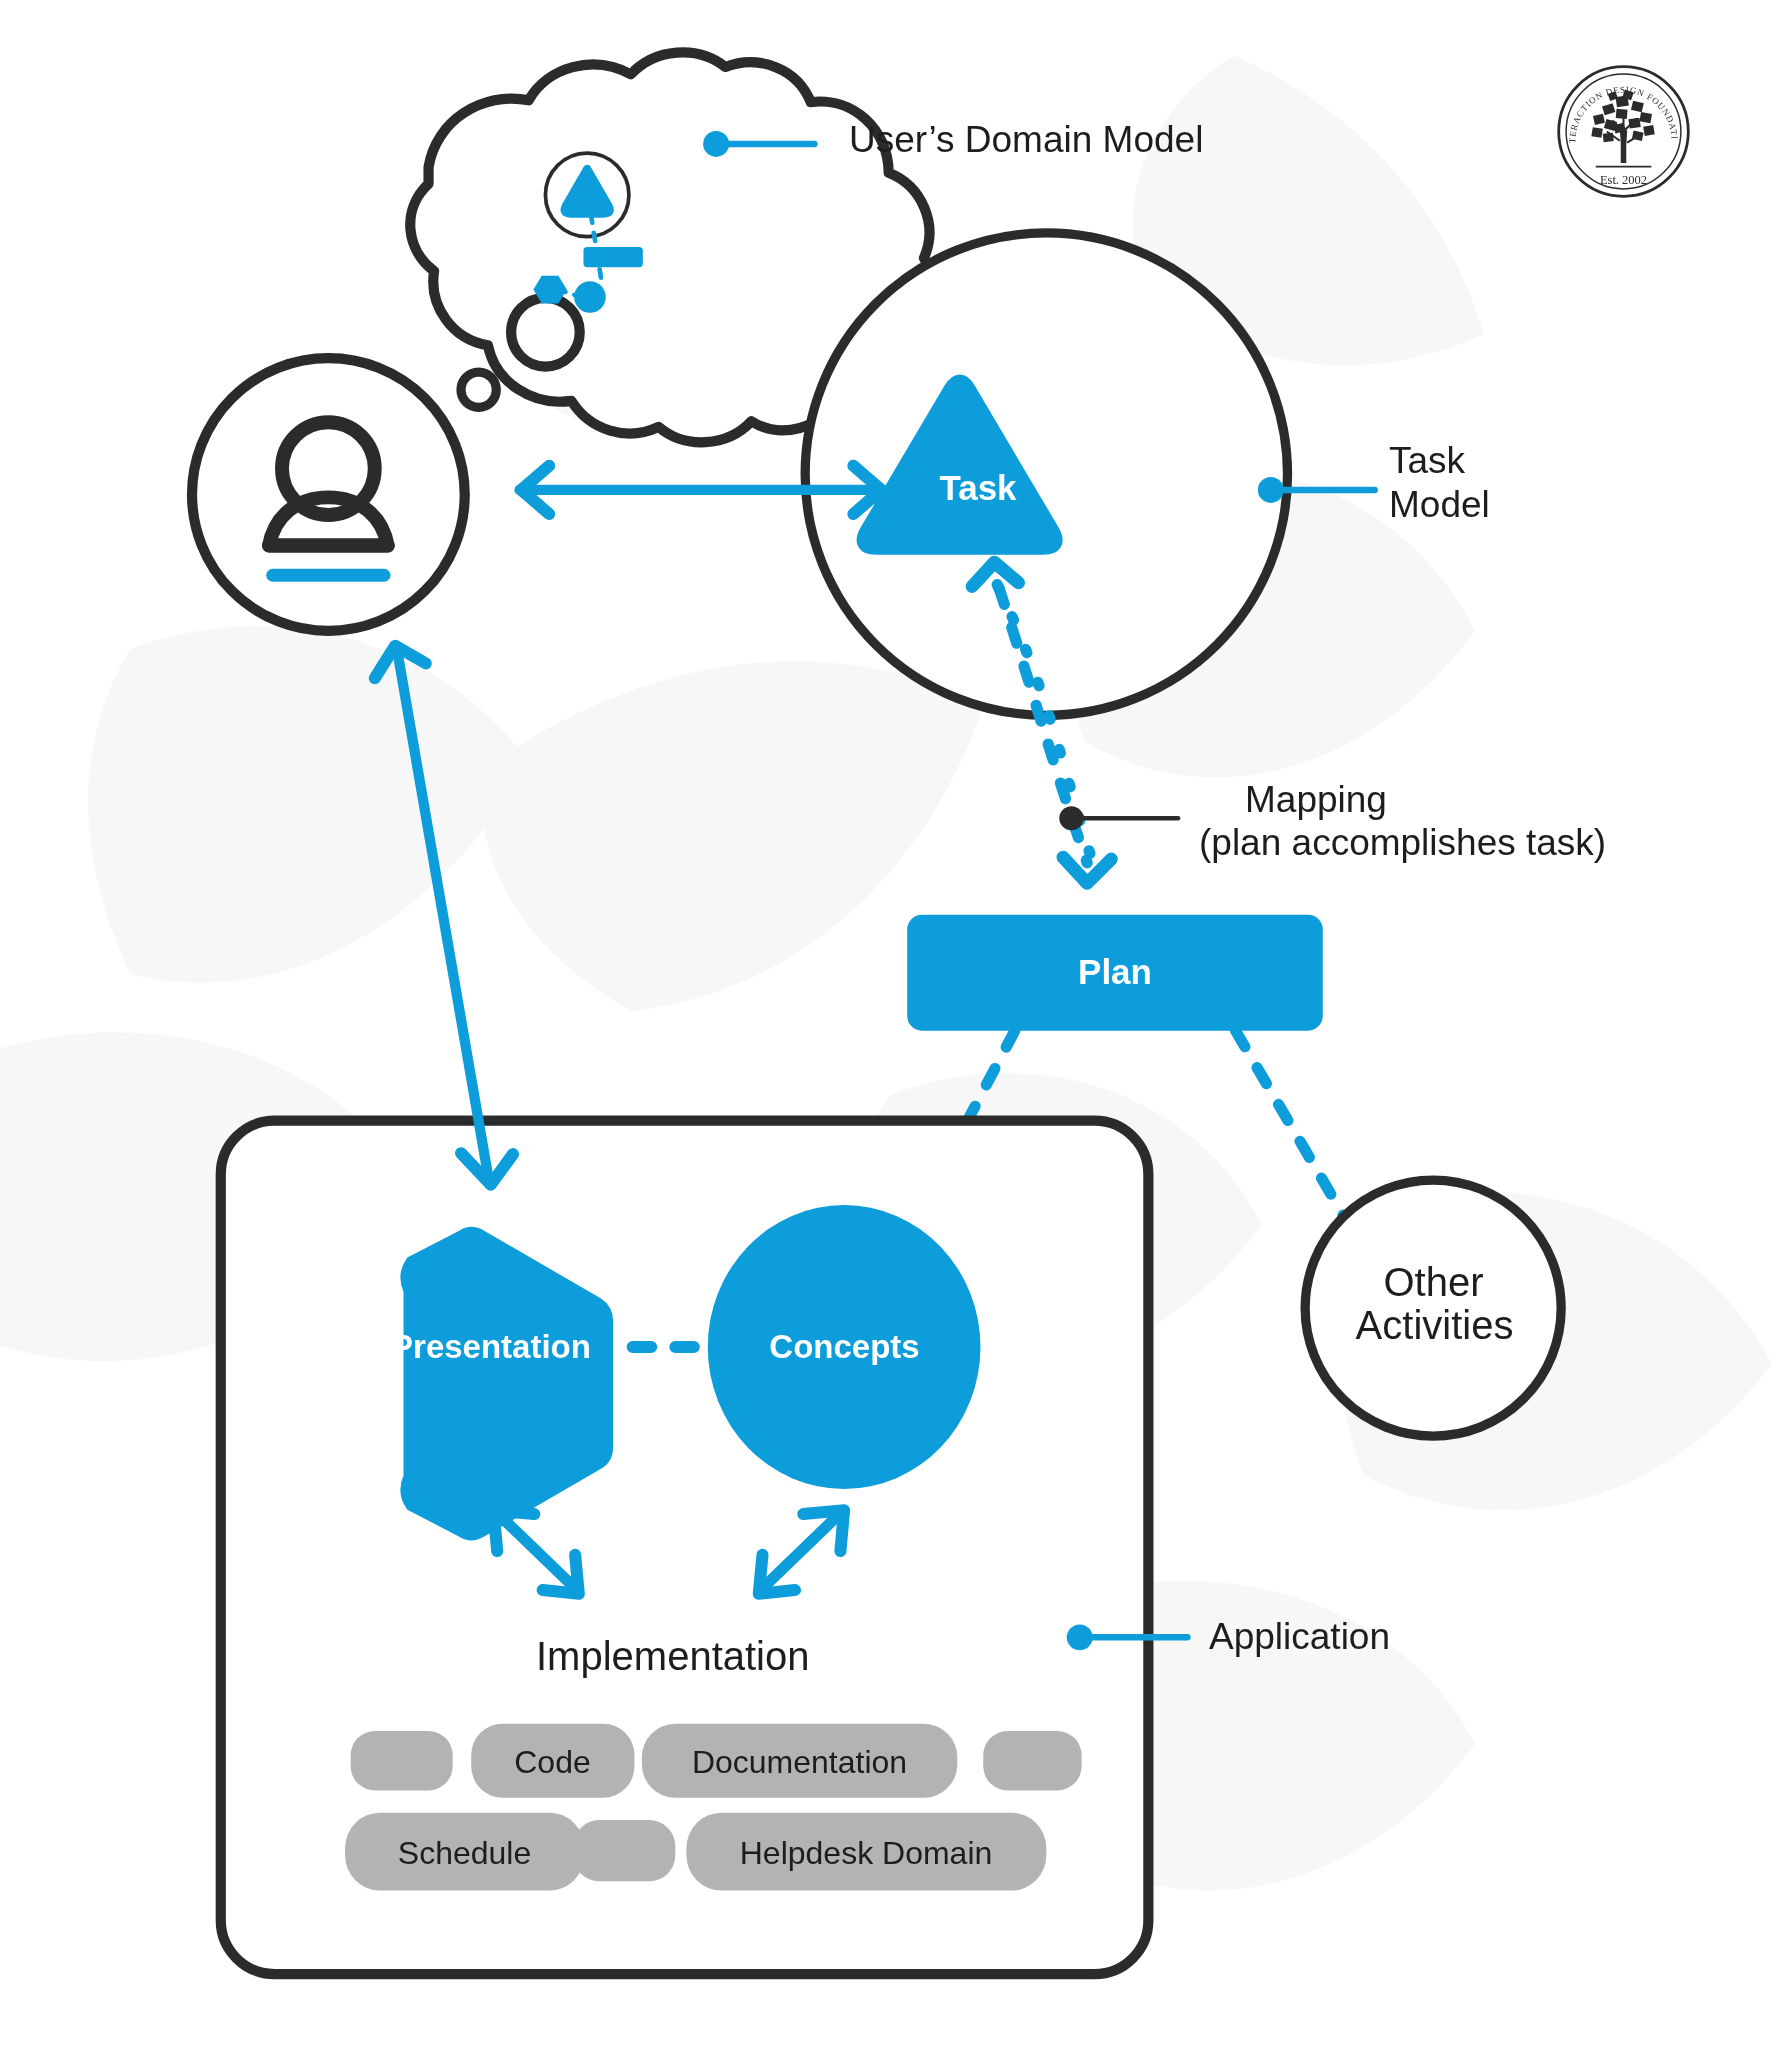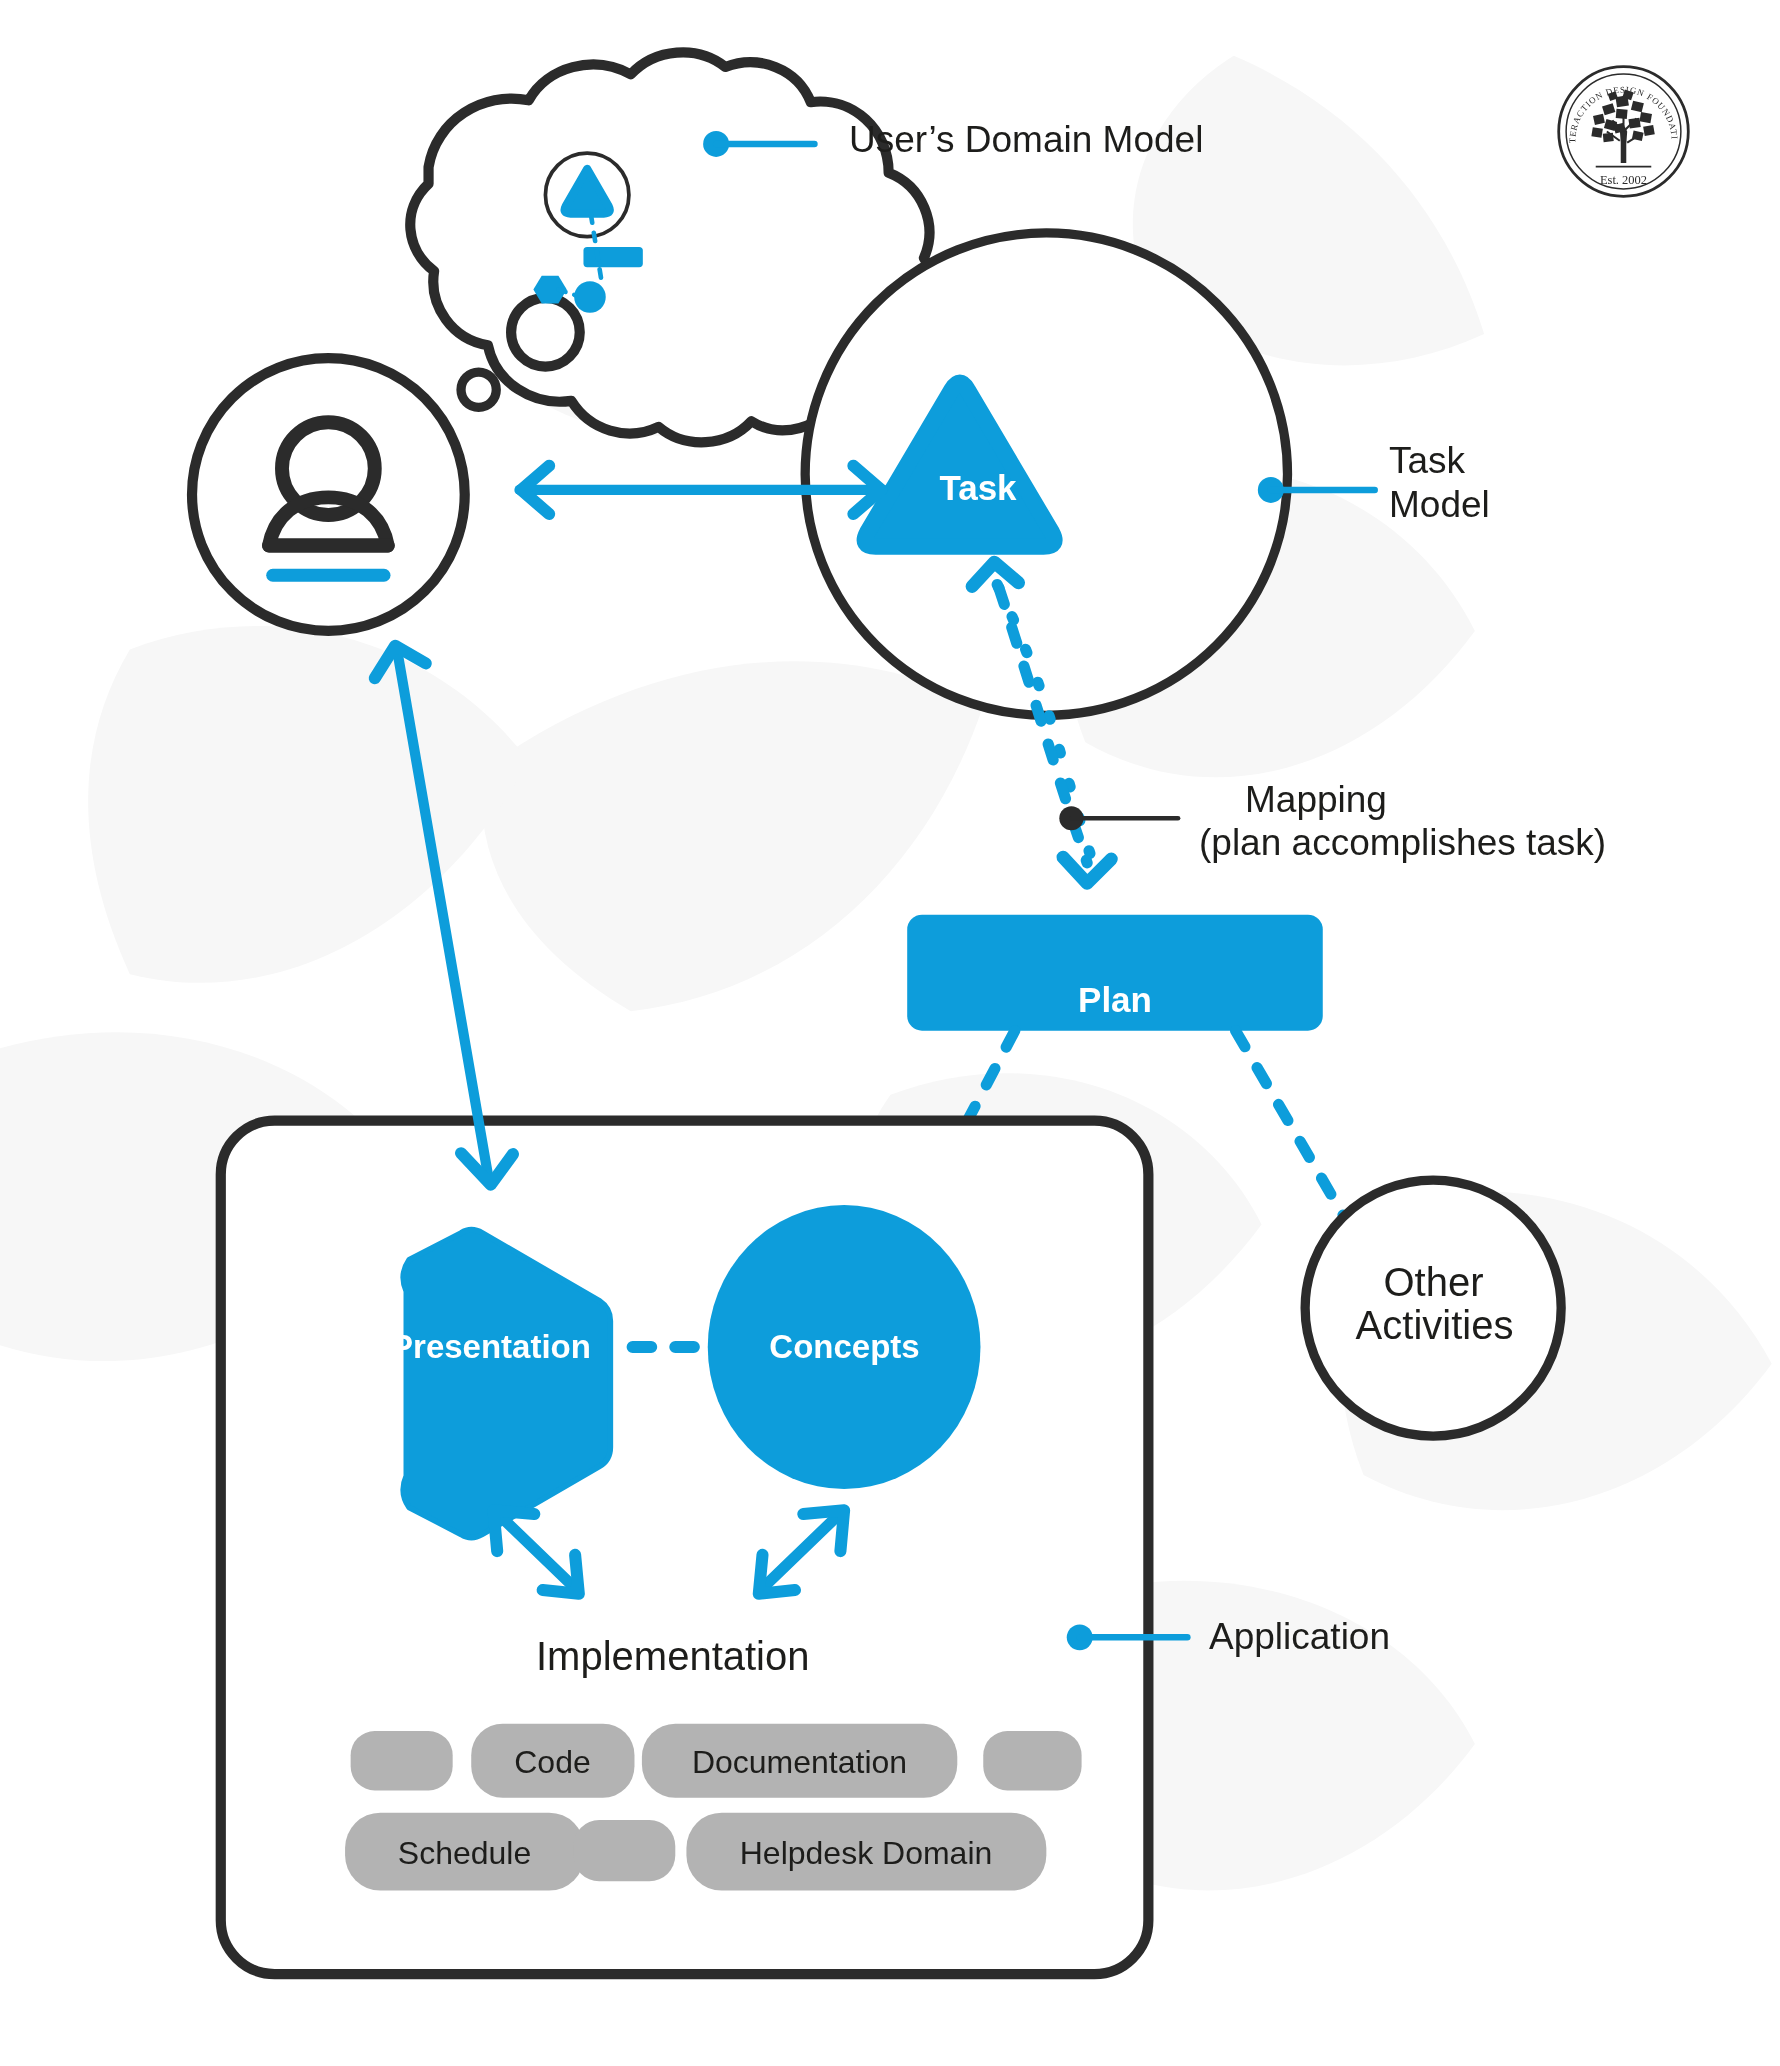--- a/index.html
+++ b/index.html
@@ -322,21 +322,21 @@
   <div class="lbl lbl-lg" style="left:1389px; top:440px;">Task</div>
   <div class="lbl lbl-lg" style="left:1389px; top:484px;">Model</div>
 
   <div class="lbl lbl-lg" style="left:1245px; top:779px;">Mapping</div>
   <div class="lbl lbl-lg" style="left:1199px; top:822px;">(plan accomplishes task)</div>
 
   <div class="lbl lbl-lg" style="left:1209px; top:1616px;">Application</div>
 
   <div class="shape-text" style="left:850px; top:468px; width:256px; font-size:35px;">Task</div>
 
-  <div class="shape-text" style="left:907px; top:980px; width:416px; font-size:35px;">Plan</div>
+  <div class="shape-text" style="left:907px; top:952px; width:416px; font-size:35px;">Plan</div>
 
   <div class="lbl lbl-md" style="left:1352px; top:1259px; width:163px; text-align:center;">Other</div>
   <div class="lbl lbl-md" style="left:1336px; top:1302px; width:197px; text-align:center;">Activities</div>
 
   <div class="shape-text" style="left:352px; top:1328px; width:278px; font-size:33px;">Presentation</div>
 
   <div class="shape-text" style="left:733px; top:1328px; width:223px; font-size:33px;">Concepts</div>
 
   <div class="lbl lbl-md" style="left:536px; top:1633px; width:269px; text-align:right;">Implementation</div>
 

